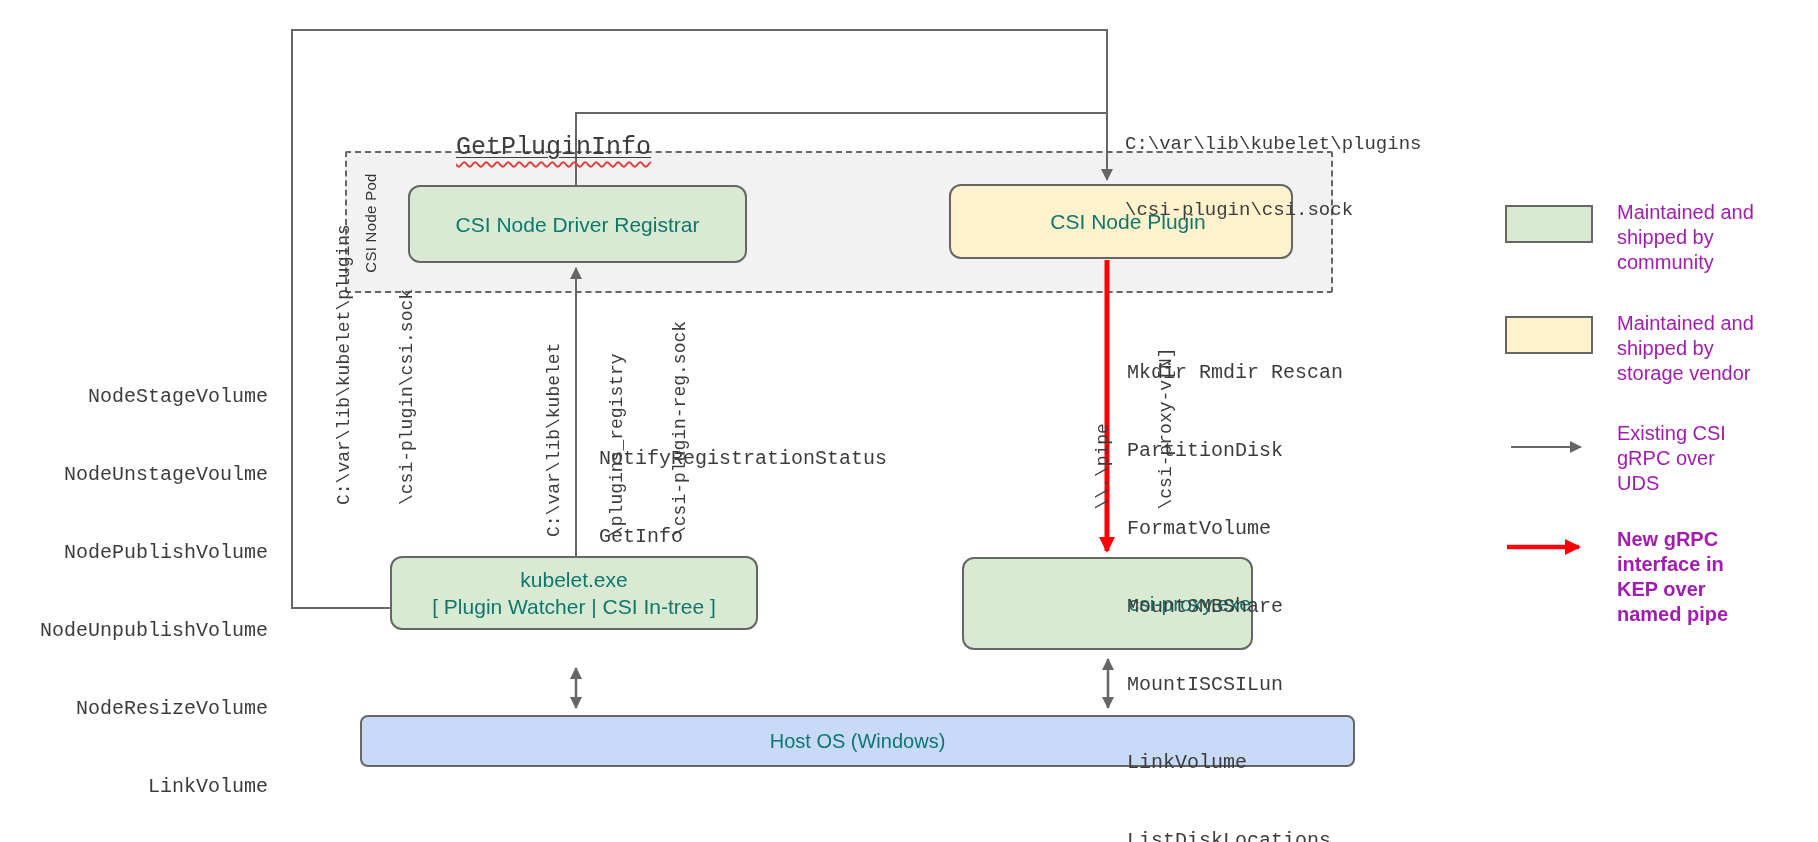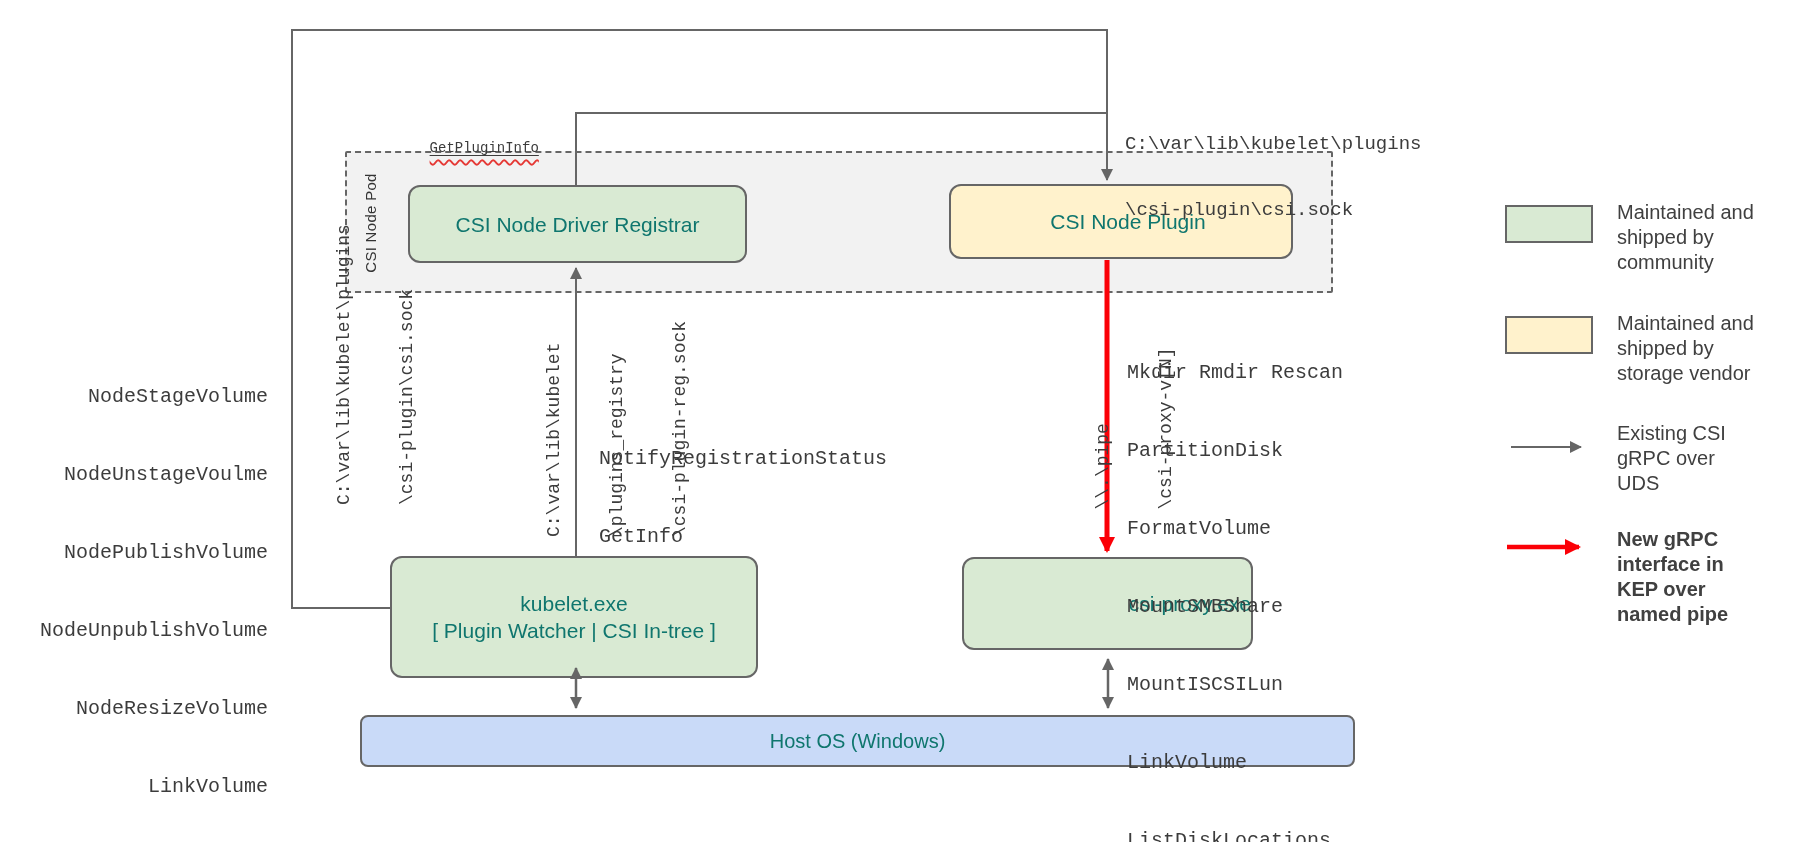--- a/index.html
+++ b/index.html
@@ -27,49 +27,49 @@
   .node-box{
     box-sizing:border-box;border:2px solid var(--line-gray);border-radius:12px;
     display:flex;align-items:center;justify-content:center;text-align:center;
     font-size:21px;color:#0f766e;line-height:27px;
   }
   .green{background:var(--community-green);}
   .yellow{background:var(--vendor-yellow);}
   .blue{background:var(--host-blue);}
   #registrar-box{left:408px;top:185px;width:339px;height:78px;}
   #plugin-box{left:949px;top:184px;width:344px;height:75px;padding-left:14px;}
-  #kubelet-box{left:390px;top:556px;width:368px;height:122px;flex-direction:column;}
+  #kubelet-box{left:390px;top:556px;width:368px;height:74px;flex-direction:column;}
   #csiproxy-box{left:962px;top:557px;width:291px;height:93px;justify-content:flex-end;}
   #hostos-box{left:360px;top:715px;width:995px;height:52px;border-radius:8px;font-size:20px;}
   
   .mono{
     font-family:"Liberation Mono","DejaVu Sans Mono",monospace;
     color:var(--mono-ink);font-size:20px;line-height:26px;white-space:pre;
   }
   #node-methods{left:28px;top:332px;width:240px;text-align:right;}
   #proxy-methods{left:1127px;top:308px;}
   #registration-calls{left:599px;top:394px;}
   #csi-sock-top{left:1125px;top:89px;font-size:19px;line-height:22px;}
-  #get-plugin-info{left:396px;top:112px;font-size:14px;line-height:24px;}
+  #get-plugin-info{left:396px;top:112px;font-size:25px;line-height:24px;}
   .squiggle{text-decoration:underline wavy #e53935 1.5px;text-underline-offset:7px;}
   .squiggle > span{text-decoration:underline solid var(--mono-ink) 1px;text-underline-offset:3px;}
   
   .rot{transform:rotate(-90deg);transform-origin:center center;}
   .rpath{font-size:18px;line-height:21px;text-align:left;}
   #csi-sock-left{left:172px;top:343px;width:282px;height:42px;}
   #reg-sock{left:425px;top:397px;width:217px;height:63px;}
   #named-pipe{left:990px;top:407px;width:163px;height:42px;}
   #pod-label{left:316px;top:214px;width:110px;height:18px;font-size:15px;color:#333;text-align:center;letter-spacing:0.3px;}
   
   #connectors{left:0;top:0;pointer-events:none;}
   
   .swatch{width:88px;height:38px;border:2px solid var(--line-gray);box-sizing:border-box;}
   #legend-swatch-community{left:1505px;top:205px;}
   #legend-swatch-vendor{left:1505px;top:316px;}
-  .legend-label{font-size:20px;line-height:25px;color:#404040;white-space:pre-line;}
+  .legend-label{font-size:20px;line-height:25px;color:#a21caf;white-space:pre-line;}
   #legend-label-community{left:1617px;top:200px;}
   #legend-label-vendor{left:1617px;top:311px;}
   #legend-label-existing{left:1617px;top:421px;}
   #legend-label-new{left:1617px;top:527px;font-weight:bold;}
   #legend-arrow-existing{left:1509px;top:439px;}
   #legend-arrow-new{left:1505px;top:537px;}
 </style>
 </head>
 <body>
 

